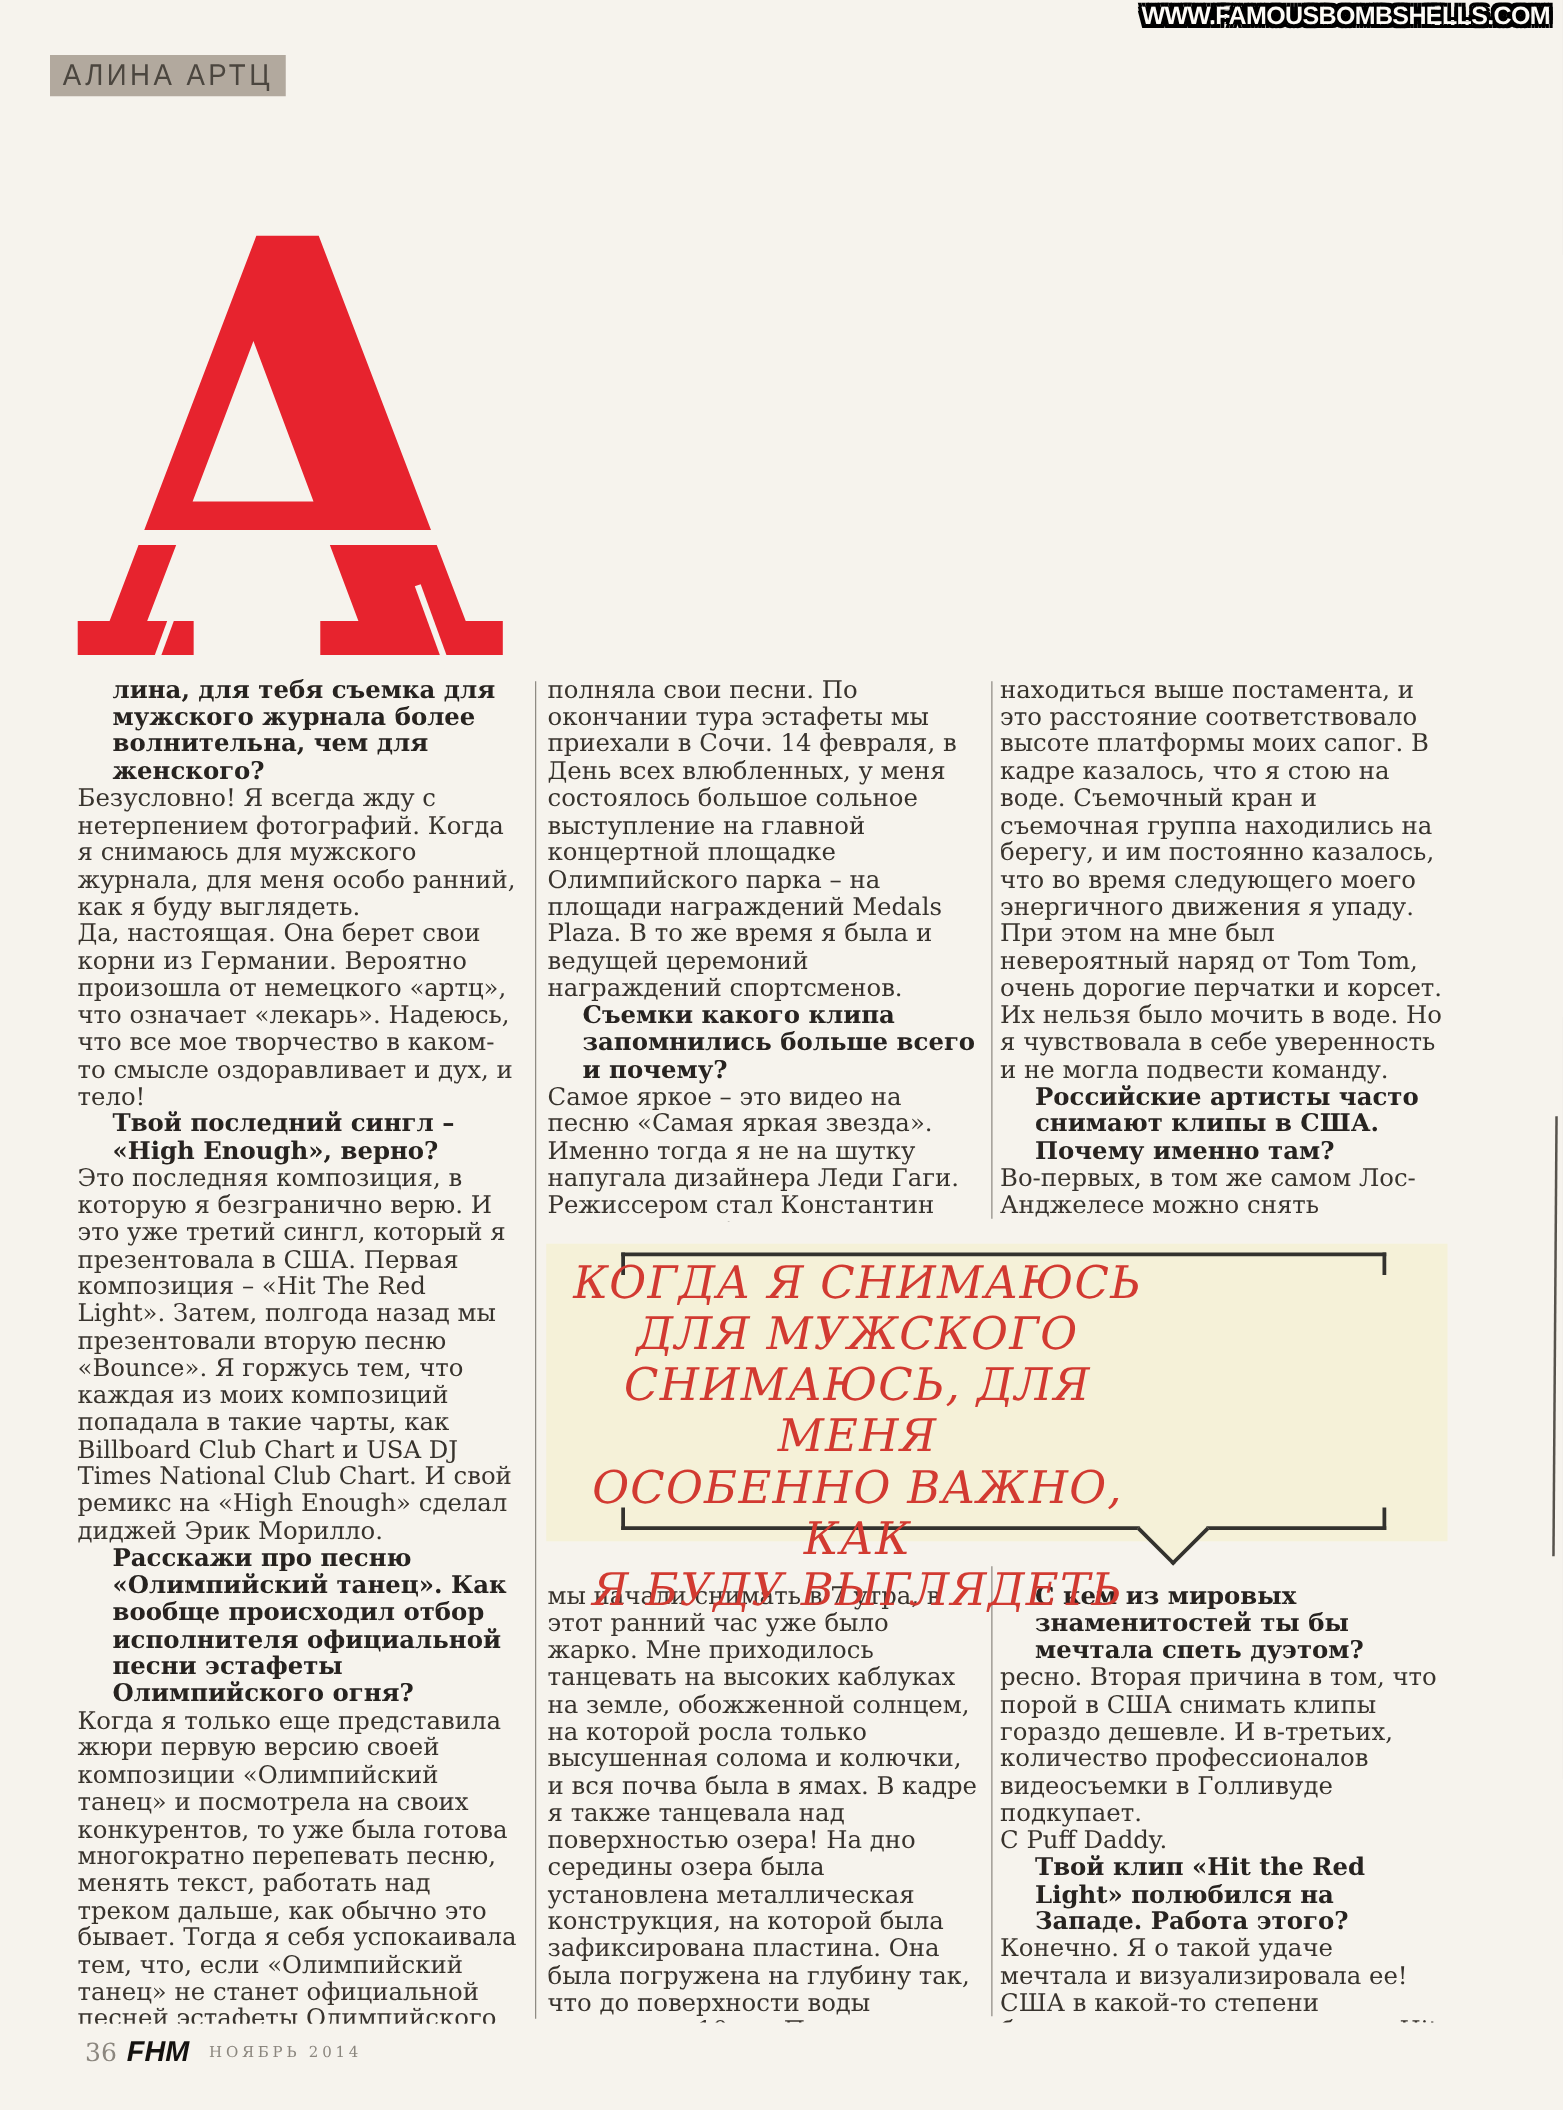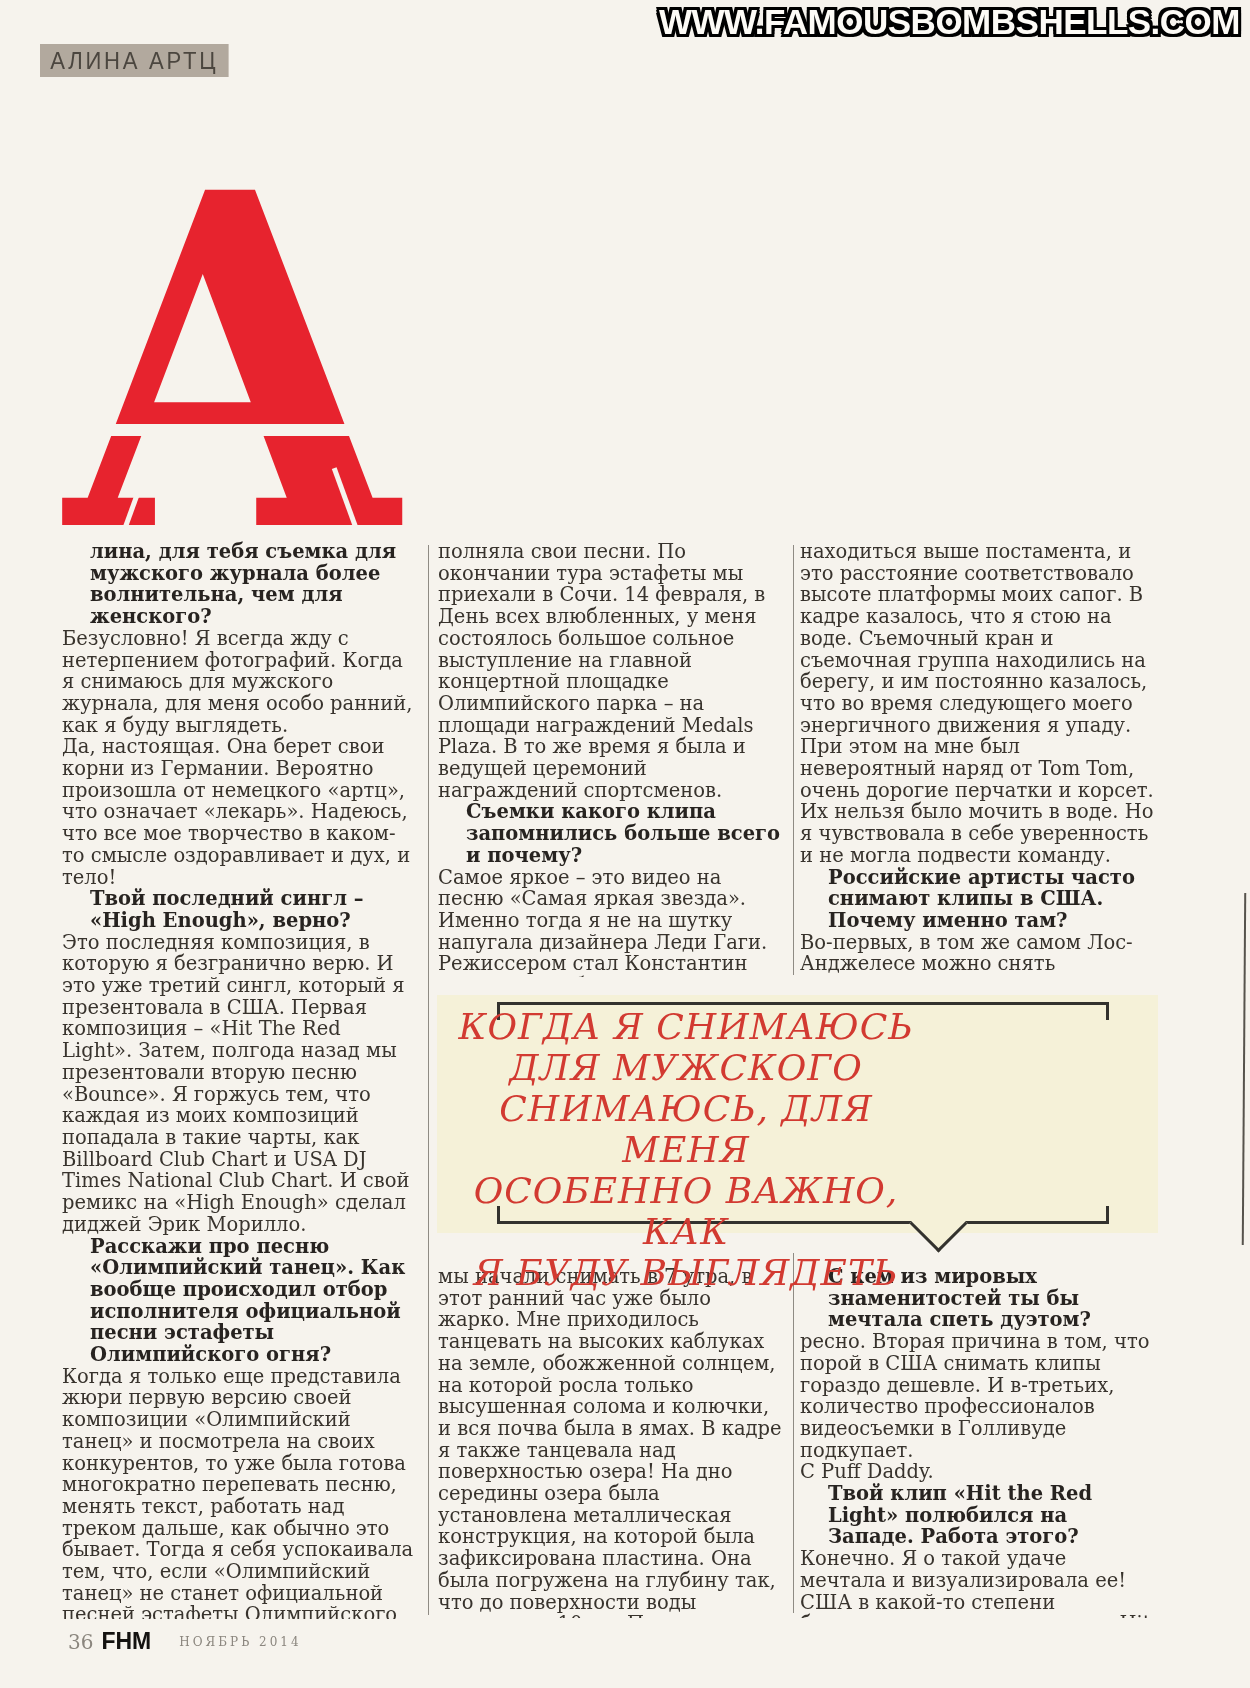--- a/index.html
+++ b/index.html
@@ -14,21 +14,21 @@
     --rule:#8f8b84;
   }
   html,body{margin:0;padding:0;}
   body{font-family:"DejaVu Serif", serif; background:#e9e6e0;}
   #page{position:relative;width:1250px;height:1688px;background:var(--page-bg);overflow:hidden;}
 
   
   .banner{
     position:absolute;top:2px;right:10px;
     font-family:"Liberation Sans", sans-serif;
-    font-weight:bold;font-size:35px;letter-spacing:-0.5px;
+    font-weight:bold;font-size:20px;letter-spacing:-0.5px;
     color:#fdfbf6;
     text-shadow:
       -3px -3px 0 #000, 3px -3px 0 #000, -3px 3px 0 #000, 3px 3px 0 #000,
       -3px 0 0 #000, 3px 0 0 #000, 0 -3px 0 #000, 0 3px 0 #000;
   }
 
   
   .tag{
     position:absolute;left:40px;top:44px;width:205px;height:33px;
     background:var(--tag-bg);
@@ -96,21 +96,21 @@
     text-align:center;
   }
 
   
   .edge-line{position:absolute;left:1243px;top:893px;width:2px;height:352px;background:#57534d;transform:rotate(0.4deg);}
 
   
   .footer{position:absolute;left:68px;top:1628px;height:26px;font-family:"Liberation Sans", sans-serif;}
   .footer span{vertical-align:middle;}
   .page-num{color:#8b867e;font-size:20px;margin-right:8px;font-family:"DejaVu Serif", serif;}
-  .mag-logo{color:#141210;font-weight:900;font-size:23px;letter-spacing:0px;margin-right:28px;}
+  .mag-logo{color:#141210;font-weight:900;font-size:23px;letter-spacing:0px;margin-right:16px;font-style:italic;}
   .issue{color:#8b867e;font-size:12px;letter-spacing:3px;font-family:"DejaVu Serif", serif;}
 </style>
 </head>
 <body>
 
 <div id="page">
 
   <div class="banner">WWW.FAMOUSBOMBSHELLS.COM</div>
 
   <div class="tag">АЛИНА АРТЦ</div>

